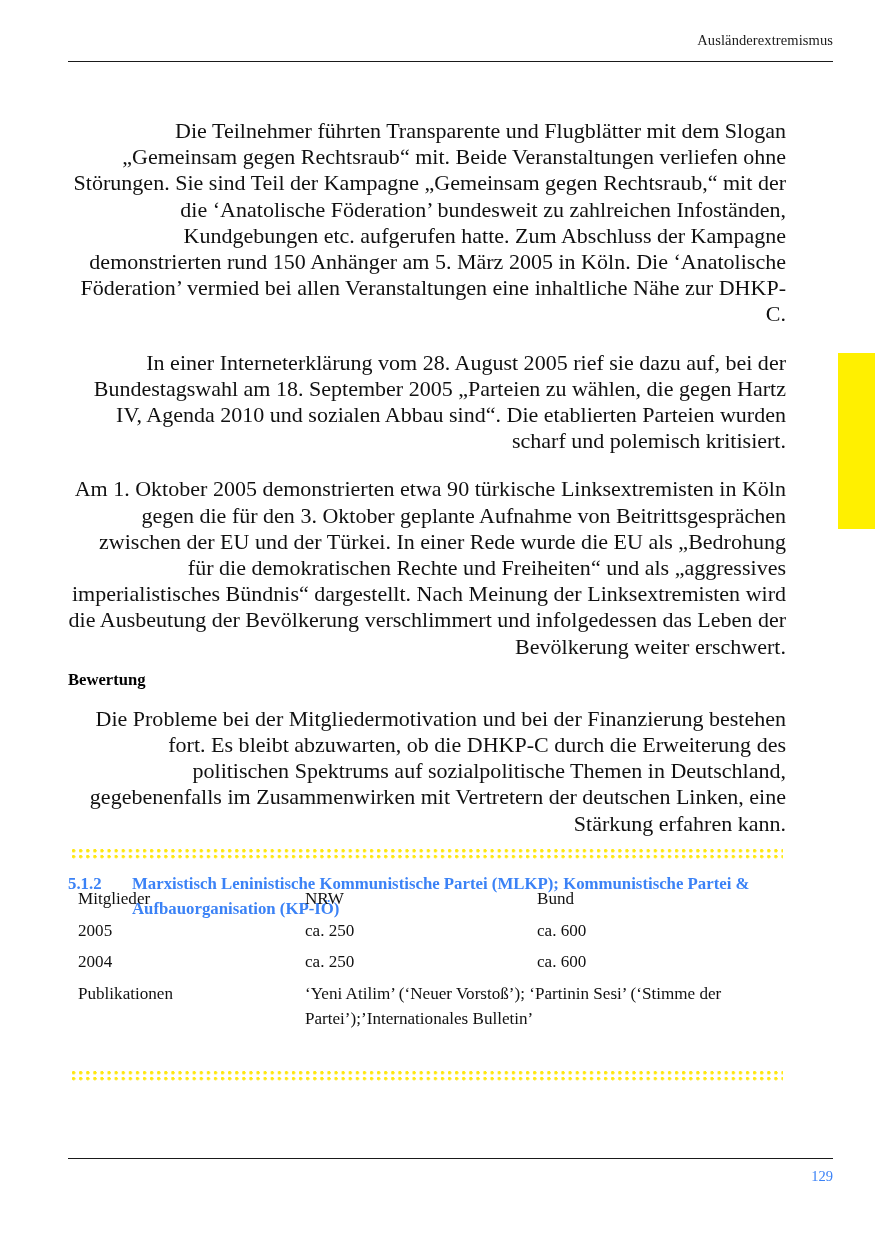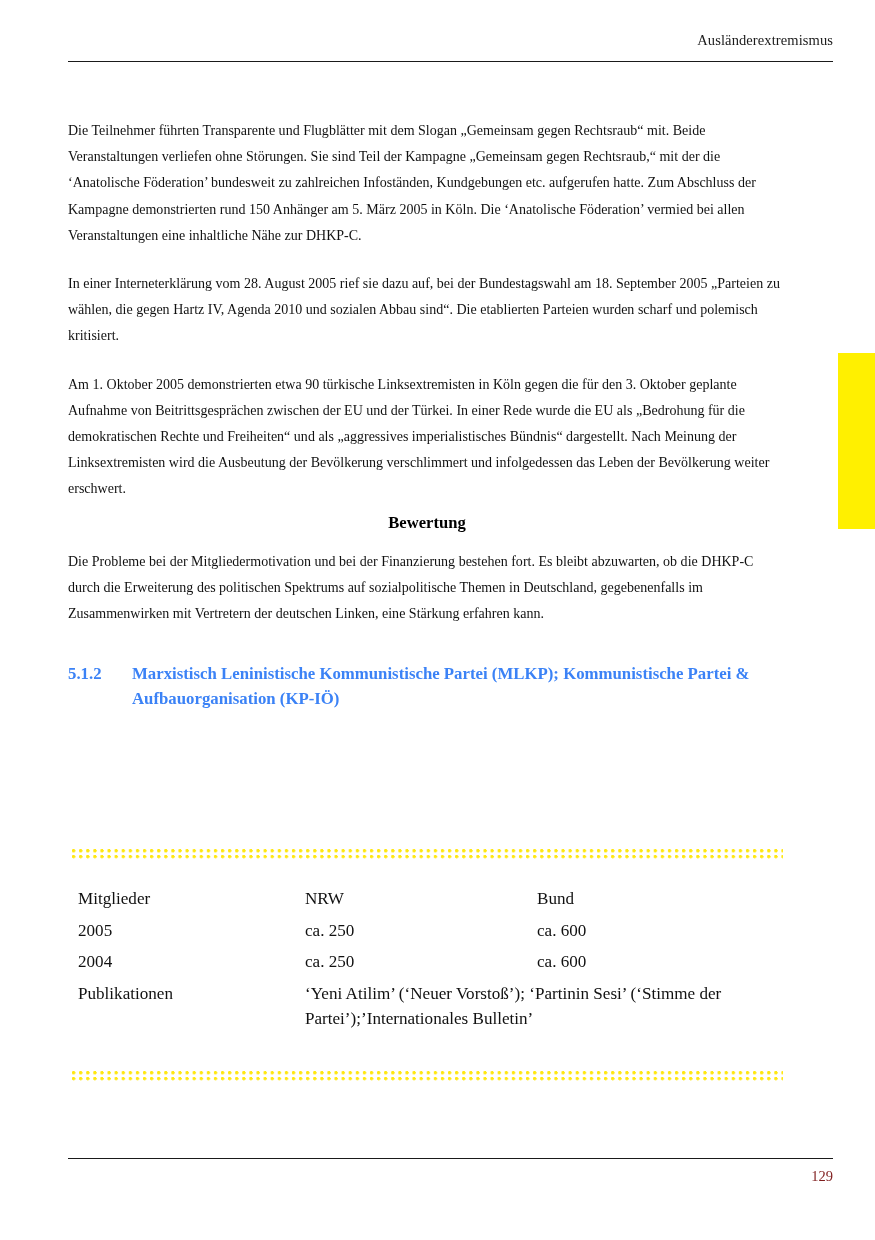--- a/index.html
+++ b/index.html
@@ -54,37 +54,36 @@
   
   .content {
     position: absolute;
     left: 68px;
     top: 118px;
     width: 718px;
   }
 
   p.body-par {
     margin: 0 0 22px 0;
-    font-size: 14px;
+    font-size: 22px;
     line-height: 26.2px;
-    text-align: left;
+    text-align: right;
     letter-spacing: 0.01px;
     color: #111111;
   }
   p.body-par.tight {
     margin-bottom: 8px;
   }
 
   h3.sub-head {
     margin: 0 0 14px 0;
     font-size: 16.6px;
     line-height: 24px;
     font-weight: bold;
     color: #000000;
-    text-align: center;
   }
 
   
   .section-heading {
     margin: 34px 0 0 0;
     display: flex;
     font-weight: bold;
     font-size: 16.8px;
     line-height: 25px;
     color: #3b82f6;
@@ -158,21 +157,21 @@
   }
   .footer-rule {
     border-top: 1.3px solid #1a1a1a;
     width: 100%;
   }
   .footer-page-number {
     margin-top: 8px;
     text-align: right;
     font-size: 14.5px;
     line-height: 19px;
-    color: #7f1d1d;
+    color: #3b82f6;
   }
 </style>
 </head>
 <body>
 
 <div class="page">
 
   <div class="header-area">
     <div class="header-title">Ausländerextremismus</div>
     <div class="header-rule"></div>

